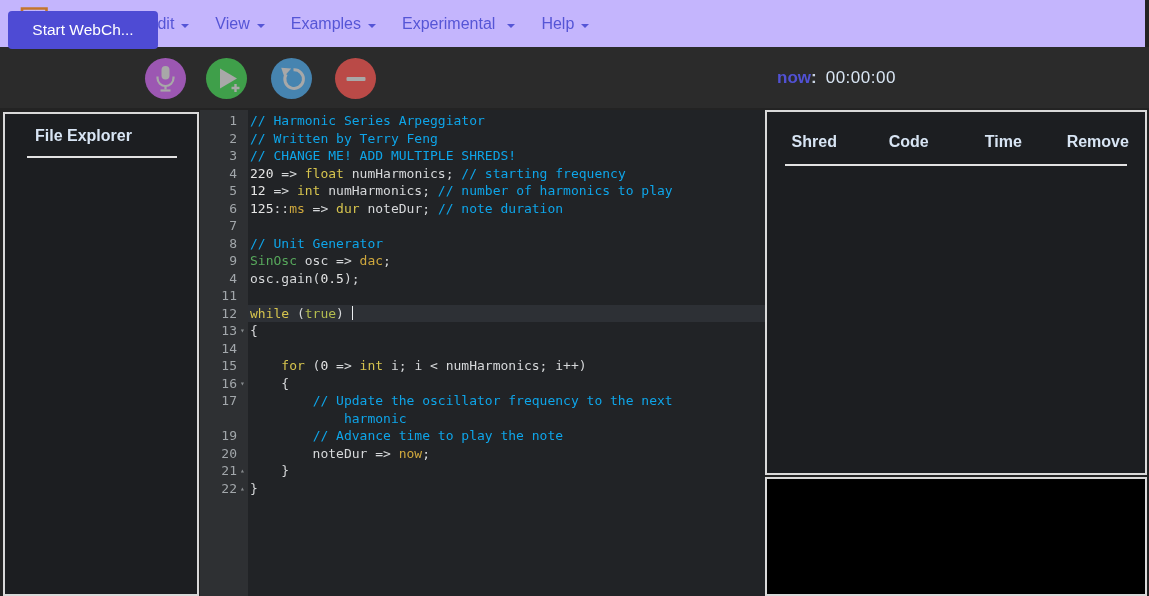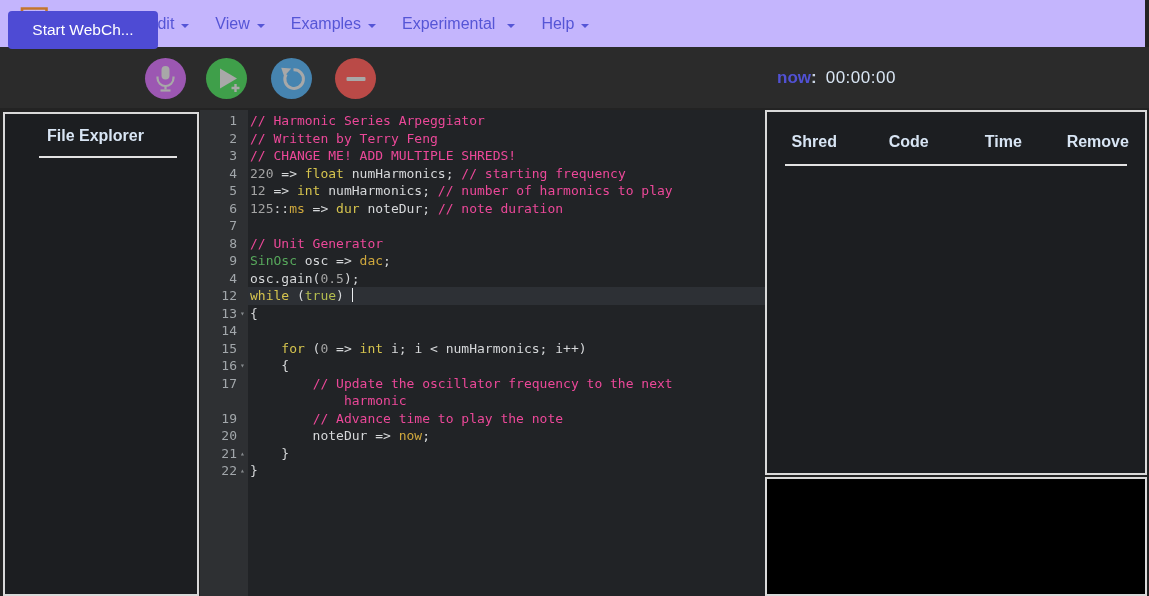--- a/index.html
+++ b/index.html
@@ -54,21 +54,21 @@
     display:flex; align-items:baseline; white-space:pre;
   }
   .now-label { color:#5151d3; font-weight:bold; }
   .now-sep   { color:#c9d4e4; font-weight:bold; }
   .now-time  { color:#d9e6f4; margin-left:9px; letter-spacing:0.5px; }
 
   
   .panel-border { border:2px solid #d9d9d9; background:#1c1e21; }
 
   .file-explorer {
-    position:absolute; left:3px; top:112px; width:196px; bottom:0;padding-left:12px;
+    position:absolute; left:3px; top:112px; width:196px; bottom:0;
   }
   .panel-title {
     margin-top:13px; margin-left:30px;
     color:#d8e5f4; font-weight:bold; font-size:16px;
   }
   .panel-hr {
     height:2px; background:#e2e2e2; border:none; margin:11px 20px 0 22px;
   }
 
   
@@ -87,22 +87,22 @@
     color:#a2a7ab; user-select:none;
   }
   .ed-num { text-align:right; }
   .ed-fold { width:11px; font-size:8px; color:#85898c; text-align:center; }
   .ed-code { flex:1; white-space:pre; padding-left:2px; color:#d6d8da; }
   .ed-code.active { background:#2d3035; }
   .ed-cursor {
     display:inline-block; width:1.6px; height:14px; background:#eceff1;
     vertical-align:-2px;
   }
-  .tk-cm  { color:#ec4899; }
-  .tk-num { color:#a3a3a3; }
+  .tk-cm  { color:#0ea5e9; }
+  .tk-num { color:#e5e5e5; }
   .tk-kw  { color:#d6c44e; }
   .tk-type{ color:#57a85c; }
   .tk-sp  { color:#cfa83d; }
   .tk-bool{ color:#b5bd4f; }
   .tk-pl  { color:#d6d8da; }
 
   
   .shred-panel {
     position:absolute; left:765px; top:110px; width:382px; height:365px;
   }
@@ -264,20 +264,27 @@
           <span class="ed-fold"></span>
         </div>
         <div class="ed-code"><span class="tk-type">SinOsc</span><span class="tk-pl"> osc =&gt; </span><span class="tk-sp">dac</span><span class="tk-pl">;</span></div>
       </div>
       <div class="ed-row">
         <div class="ed-gutter">
           <span class="ed-num">4</span>
           <span class="ed-fold"></span>
         </div>
         <div class="ed-code"><span class="tk-pl">osc.gain(</span><span class="tk-num">0.5</span><span class="tk-pl">);</span></div>
+      </div>
+      <div class="ed-row">
+        <div class="ed-gutter">
+          <span class="ed-num">11</span>
+          <span class="ed-fold"></span>
+        </div>
+        <div class="ed-code"></div>
       </div>
       <div class="ed-row">
         <div class="ed-gutter">
           <span class="ed-num">12</span>
           <span class="ed-fold"></span>
         </div>
         <div class="ed-code active"><span class="tk-kw">while</span><span class="tk-pl"> (</span><span class="tk-bool">true</span><span class="tk-pl">) </span><div class="ed-cursor"></div></div>
       </div>
       <div class="ed-row">
         <div class="ed-gutter">

